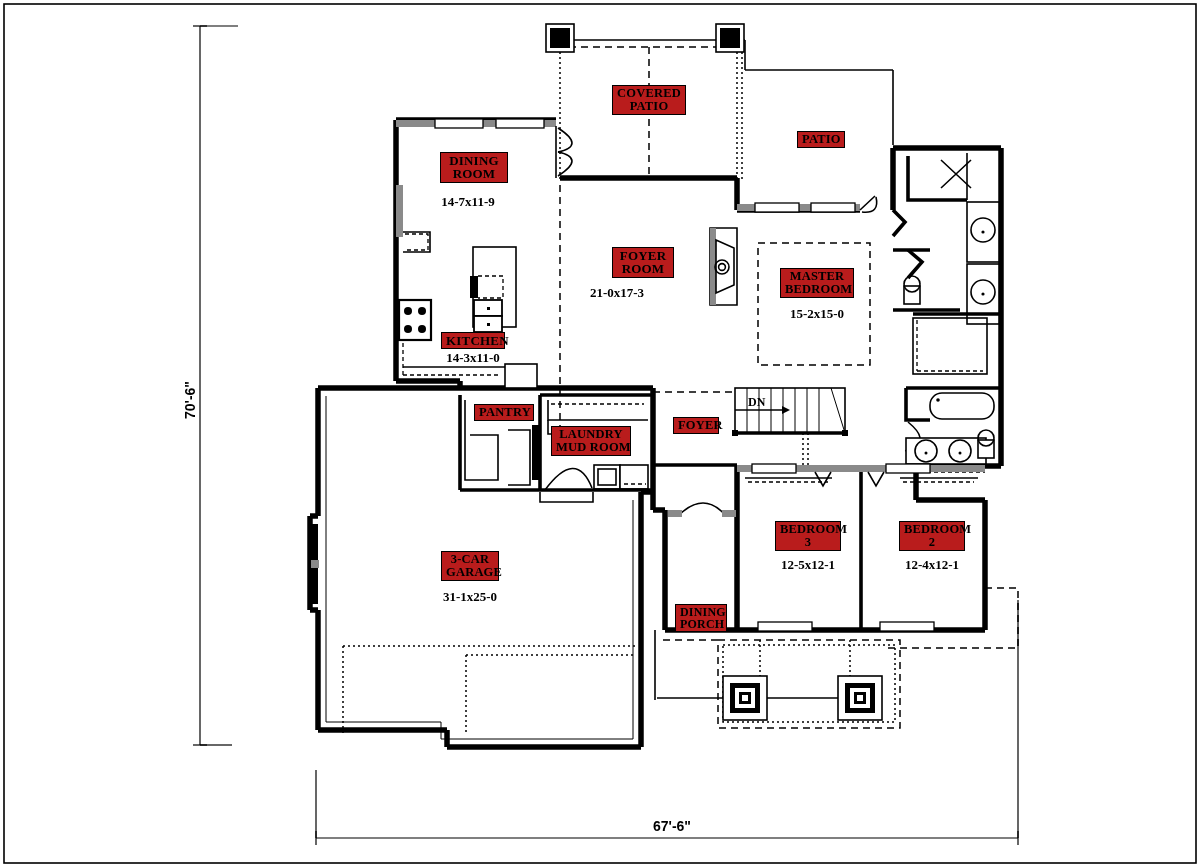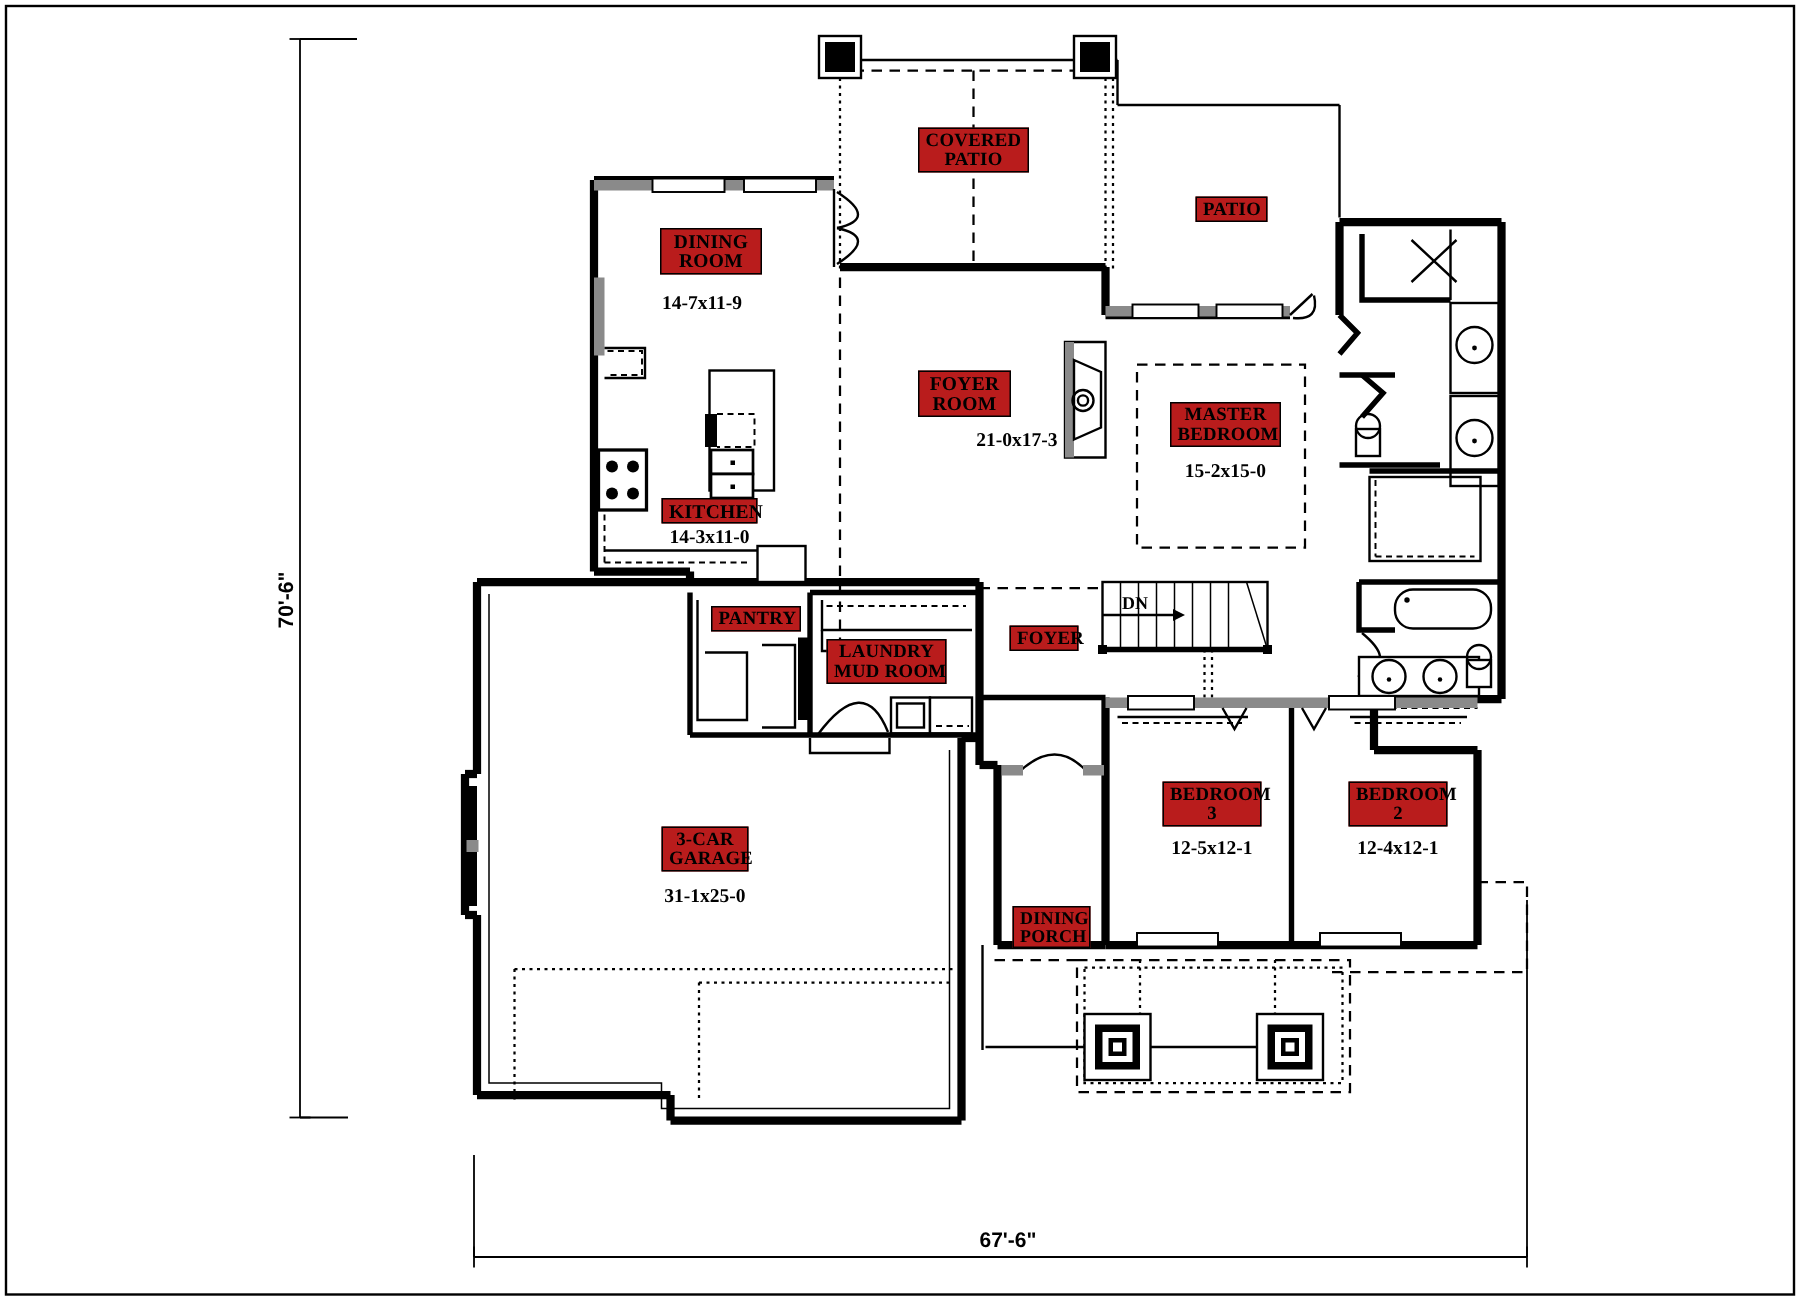--- a/index.html
+++ b/index.html
@@ -359,21 +359,21 @@
 
 <div class="rlabel" style="left:441px;top:332px;width:64px;font-size:13px;">
   <span>KITCHEN</span>
 </div>
 <div class="rdim" style="left:419px;top:350px;width:108px;font-size:13px;">14-3x11-0</div>
 
 <div class="rlabel" style="left:612px;top:247px;width:62px;font-size:13px;">
   <span>FOYER</span><br>
   <span>ROOM</span>
 </div>
-<div class="rdim" style="left:624px;top:285px;width:108px;font-size:13px;">21-0x17-3</div>
+<div class="rdim" style="left:563px;top:285px;width:108px;font-size:13px;">21-0x17-3</div>
 
 <div class="rlabel" style="left:612px;top:85px;width:74px;font-size:12.5px;">
   <span>COVERED</span><br>
   <span>PATIO</span>
 </div>
 
 <div class="rlabel" style="left:797px;top:131px;width:48px;font-size:12.5px;">
   <span>PATIO</span>
 </div>
 

